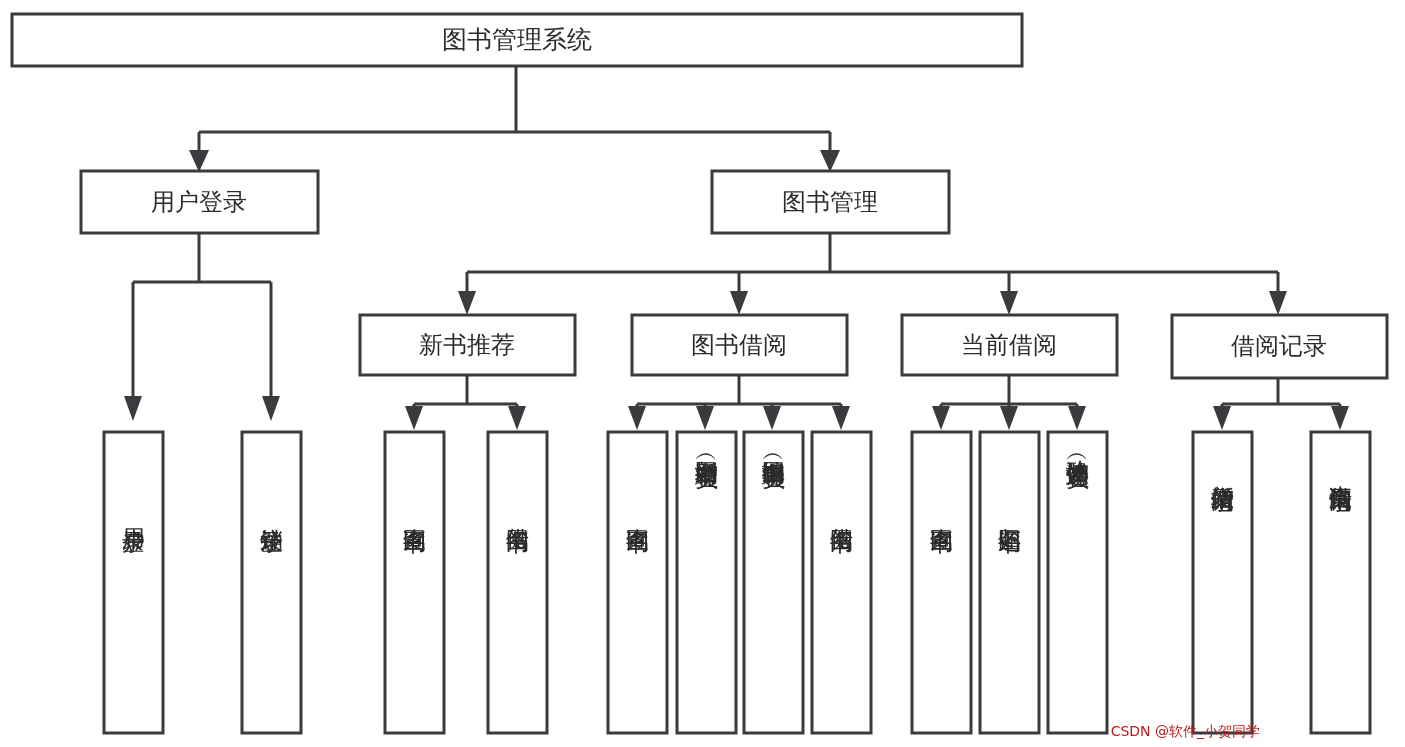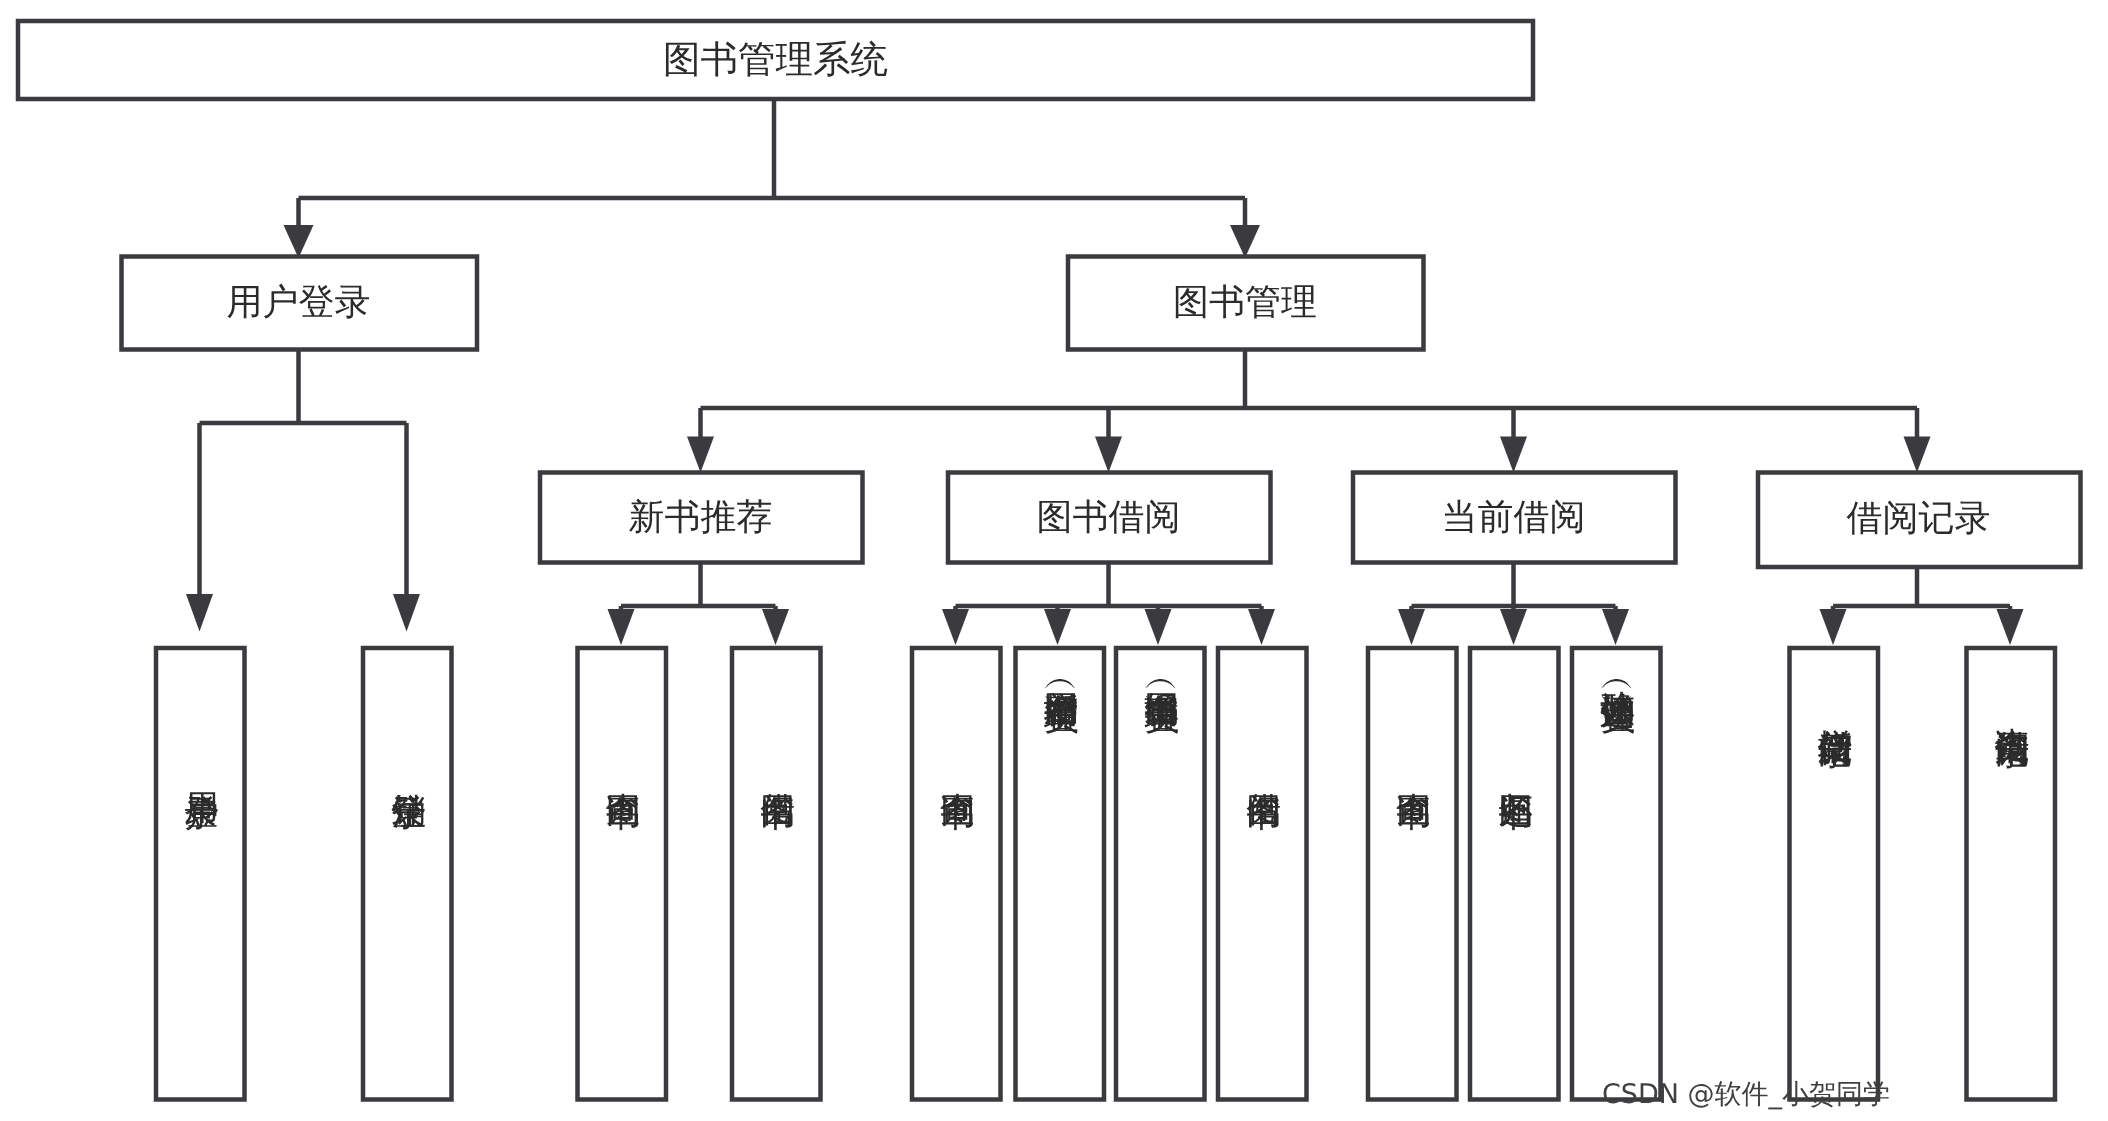--- a/index.html
+++ b/index.html
@@ -68,22 +68,22 @@
     text-orientation: upright;
     white-space: nowrap;
     letter-spacing: 1px;
     transform: translateX(-50%);
     text-align: center;
     pointer-events: none;
   }
   .watermark {
     position: absolute;
     font-family: "DejaVu Sans", "Liberation Sans", sans-serif;
-    font-size: 18px;
-    color: #404040;
+    font-size: 14px;
+    color: #b91c1c;
     white-space: nowrap;
     right: 12px;
     bottom: 6px;
   }
 </style>
 </head>
 <body>
 
 <div id="diagram-root">
 

